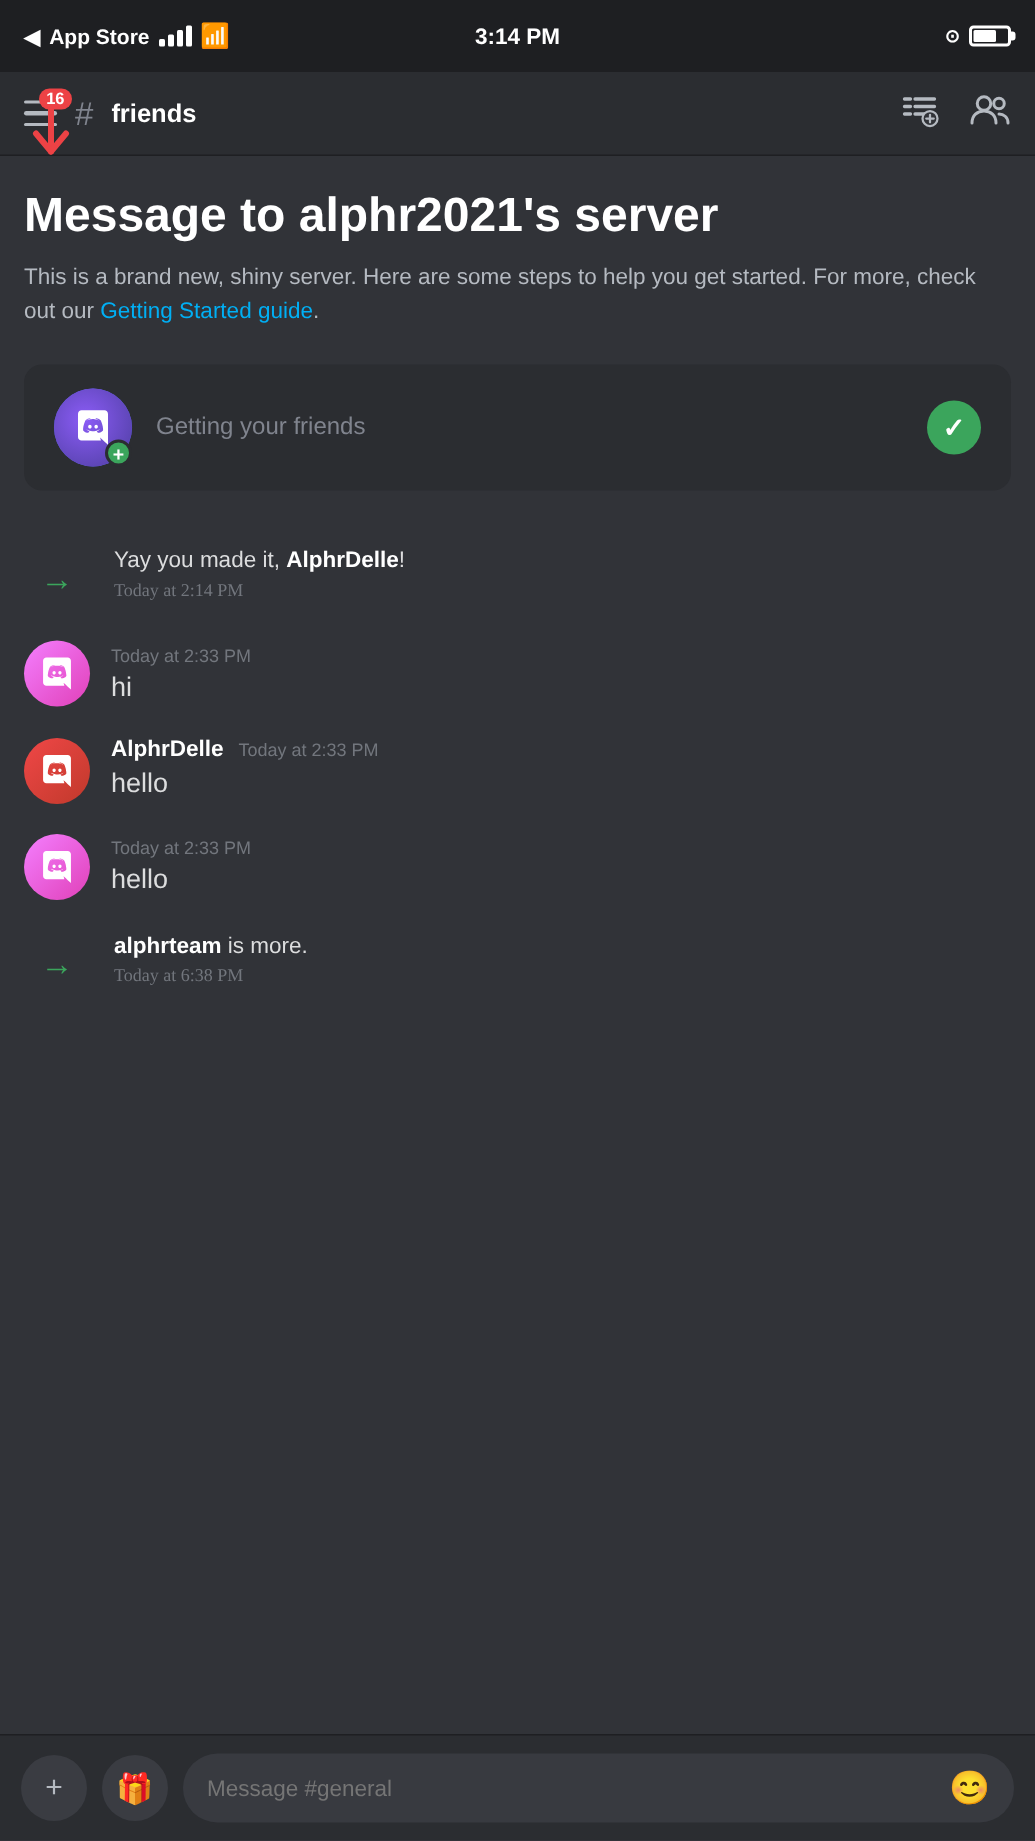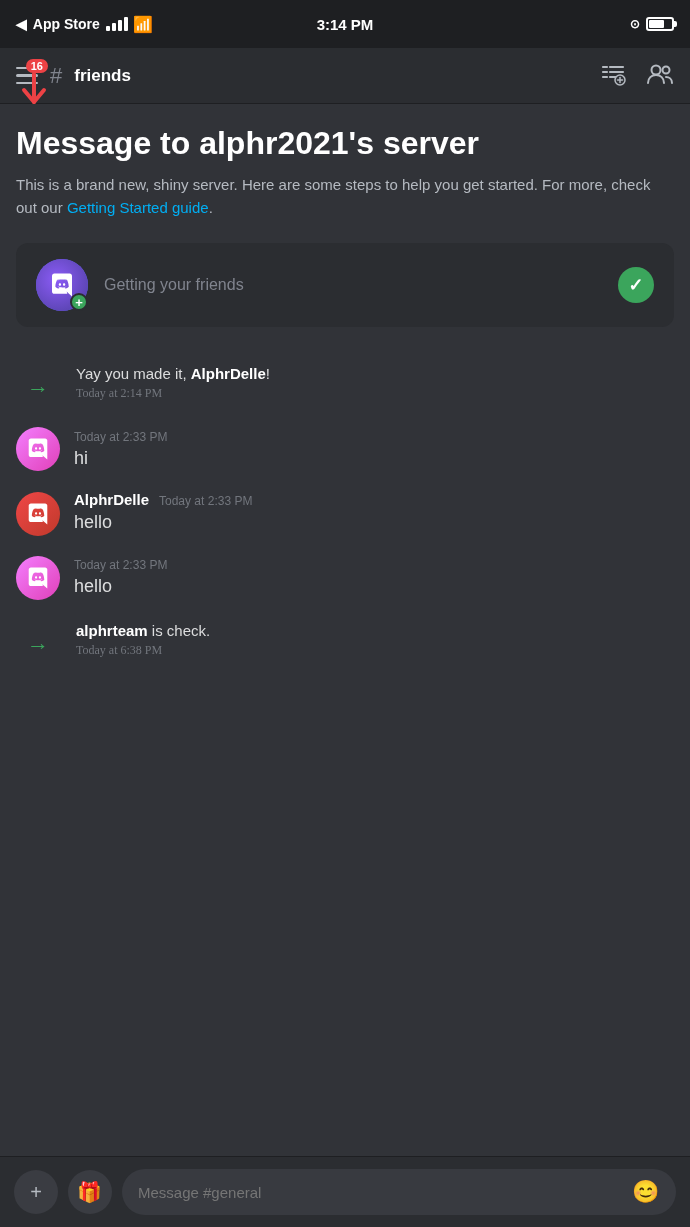--- a/index.html
+++ b/index.html
@@ -556,21 +556,21 @@
         <div class="message-text">hello</div>
       </div>
     </div>
 
     <div class="system-message">
       <div class="system-arrow">
         <span class="arrow-right">→</span>
       </div>
       <div class="system-content">
         <div class="system-text">
-          <strong>alphrteam</strong><span> is check.</span>
+          <strong>alphrteam</strong><span> is more.</span>
         </div>
         <div class="system-time">Today at 6:38 PM</div>
       </div>
     </div>
 
   </div>
 
   <div class="bottom-padding"></div>
 </div>
 

